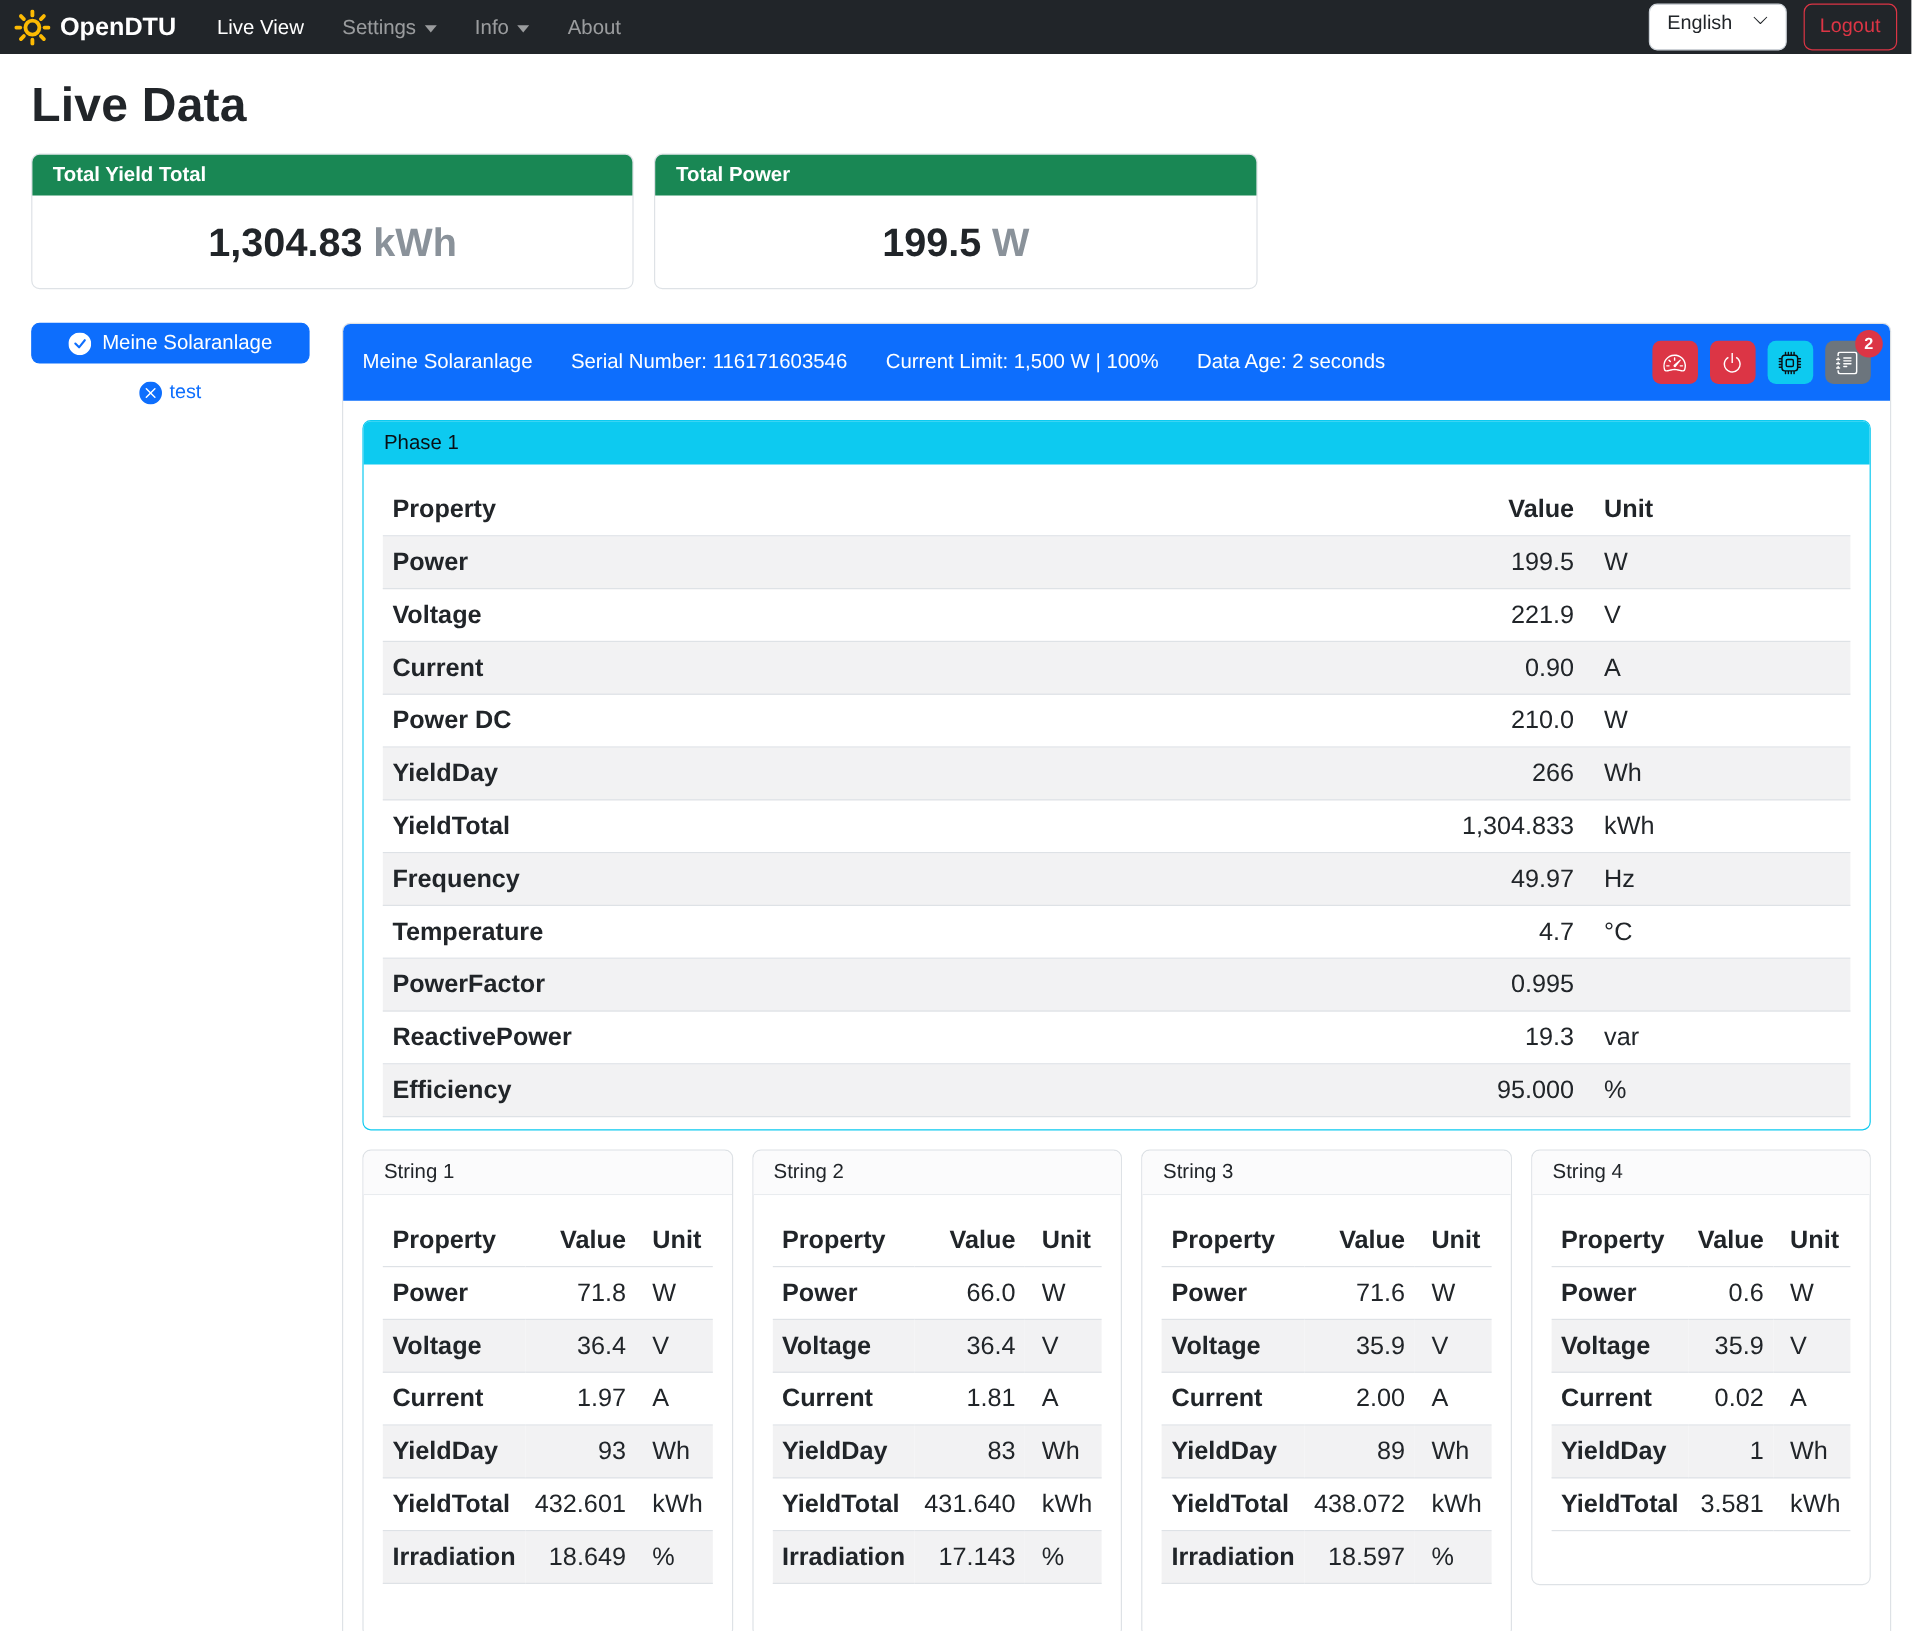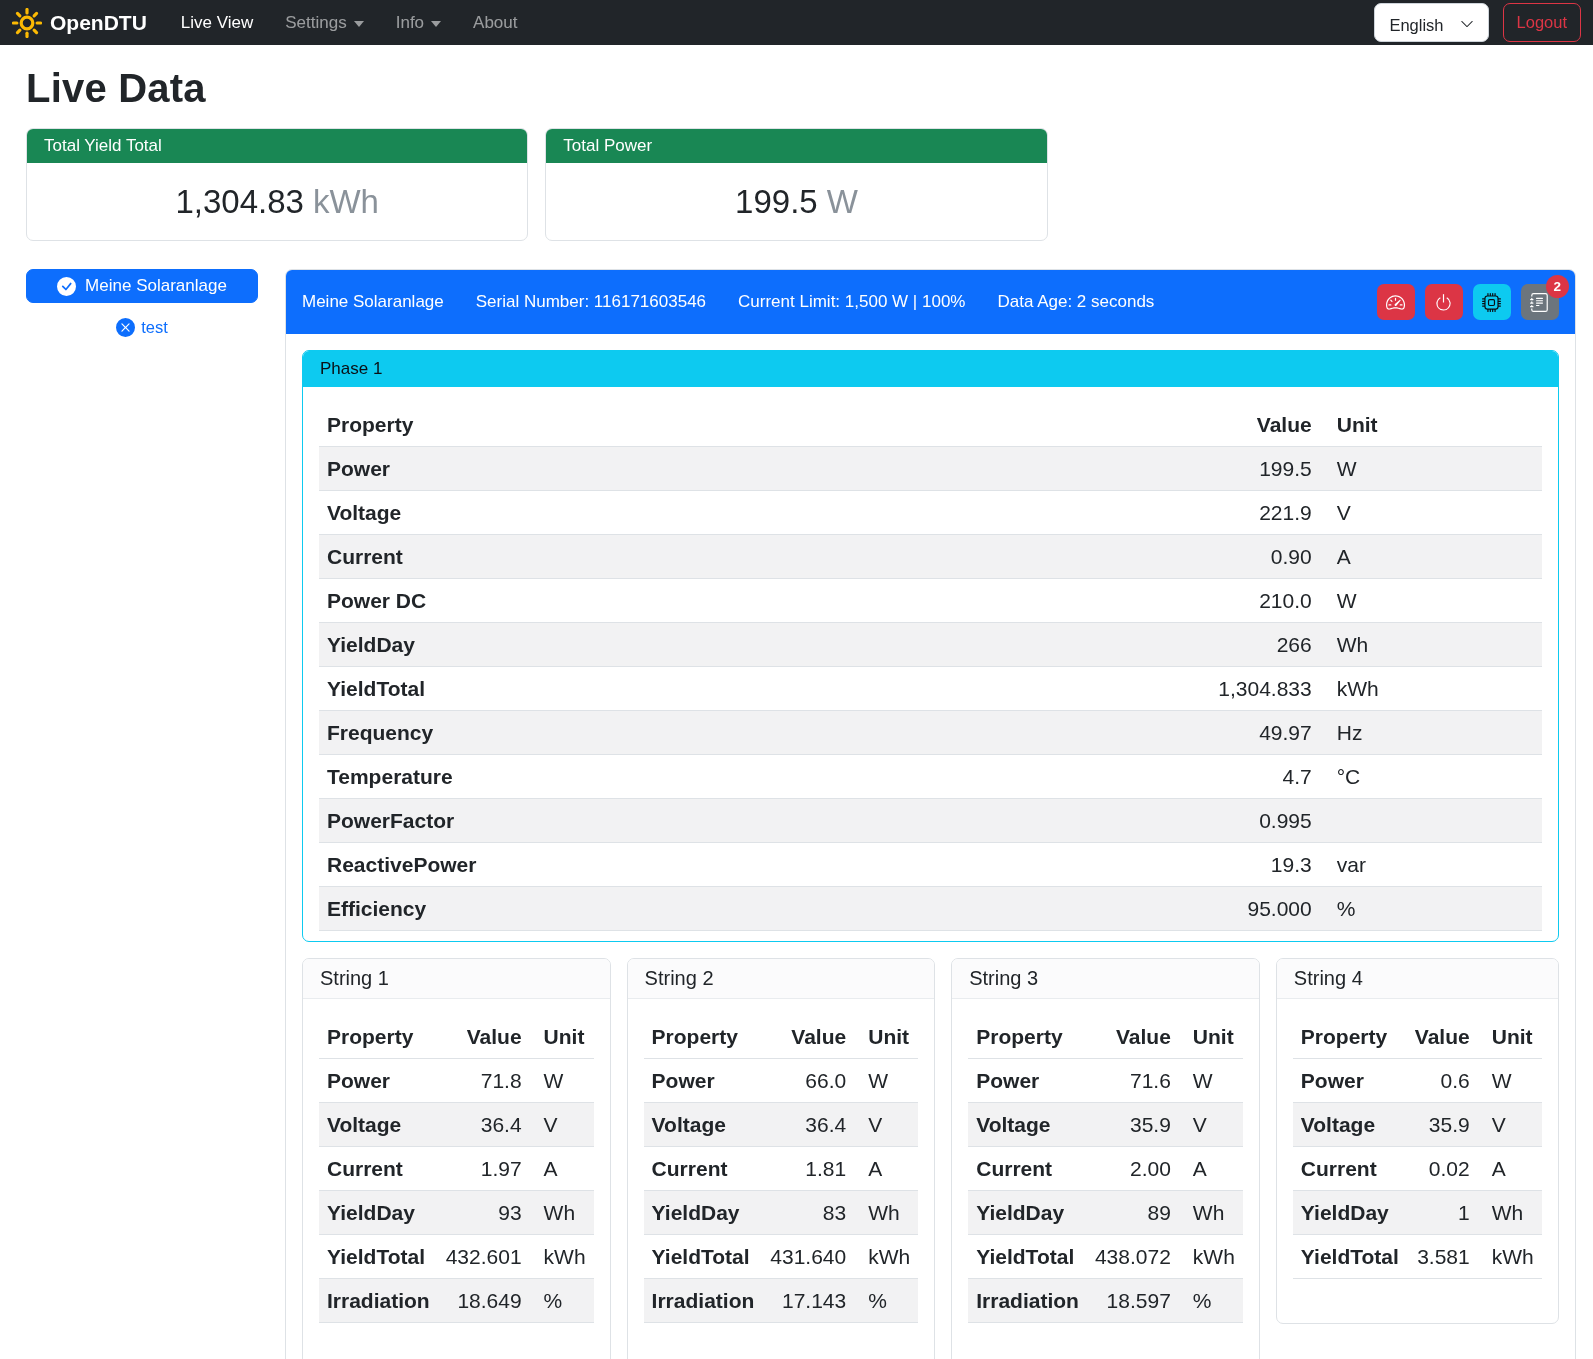--- a/index.html
+++ b/index.html
@@ -43,21 +43,21 @@
     border-top: 6px solid currentColor;
     display: inline-block;
     margin-top: 2px;
   }
   .nav-right { margin-left: auto; display: flex; align-items: center; gap: 14px; }
   .lang-select {
     background: #fff; color: #212529;
     border: 1px solid #ced4da; border-radius: 7px;
     height: 39px; padding: 6px 14px;
     font-size: 16.5px;
-    display: flex; align-items: flex-end; gap: 16px;
+    display: flex; align-items: flex-start; gap: 16px;
     cursor: pointer;
   }
   .logout-btn {
     background: transparent;
     color: #dc3545;
     border: 1px solid #dc3545;
     border-radius: 7px;
     height: 39px; padding: 6px 13px;
     font-size: 16.5px;
     cursor: pointer;
@@ -77,20 +77,21 @@
   .summary-row {
     display: grid;
     grid-template-columns: repeat(3, 1fr);
     gap: 17px;
     margin-bottom: 28px;
   }
   .card {
     border: 1px solid #dee2e6;
     border-radius: 7px;
     background: #fff;
+    font-weight: bold;
   }
   .summary-card .card-header {
     background: #198754;
     color: #fff;
     font-size: 17px;
     padding: 7px 17px;
     border-radius: 6px 6px 0 0;
   }
   .summary-card .card-body {
     height: 77px;
@@ -204,21 +205,21 @@
   .strings-row {
     display: grid;
     grid-template-columns: repeat(4, 1fr);
     gap: 16px;
     align-items: start;
   }
   .string-card { border: 1px solid #dee2e6; border-radius: 7px; background:#fff; }
   .string-card .card-header {
     background: #fbfbfc;
     border-bottom: 1px solid #e9ecef;
-    font-size: 20px;
+    font-size: 17px;
     padding: 8px 17px;
     border-radius: 6px 6px 0 0;
     color: #212529;
   }
   .string-card .card-body { padding: 16px 16px 44px 16px; }
   .string-table .c1 { width: 92px; }
   .string-table .c2 { width: 54px; padding-left: 14px; }
 </style>
 </head>
 <body>

